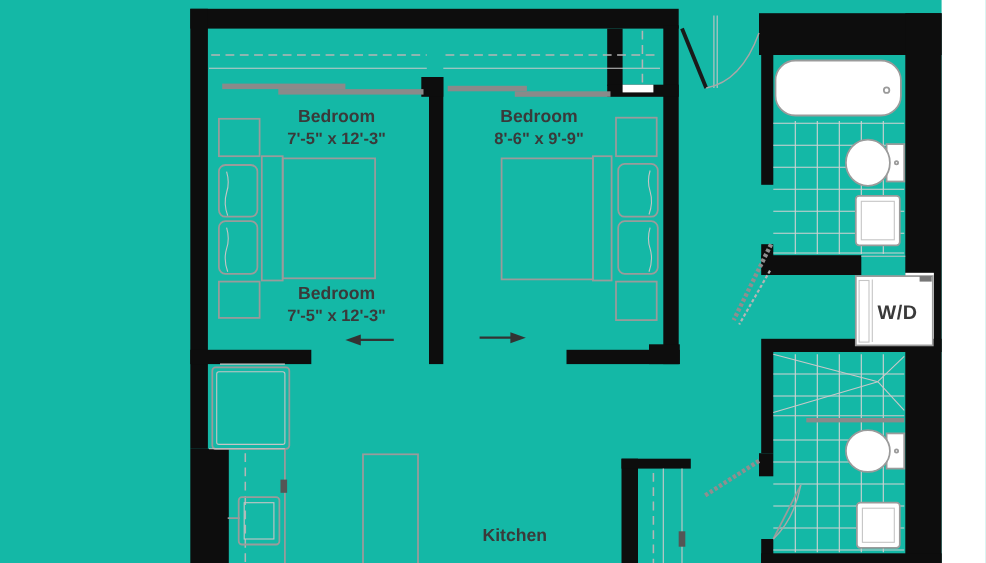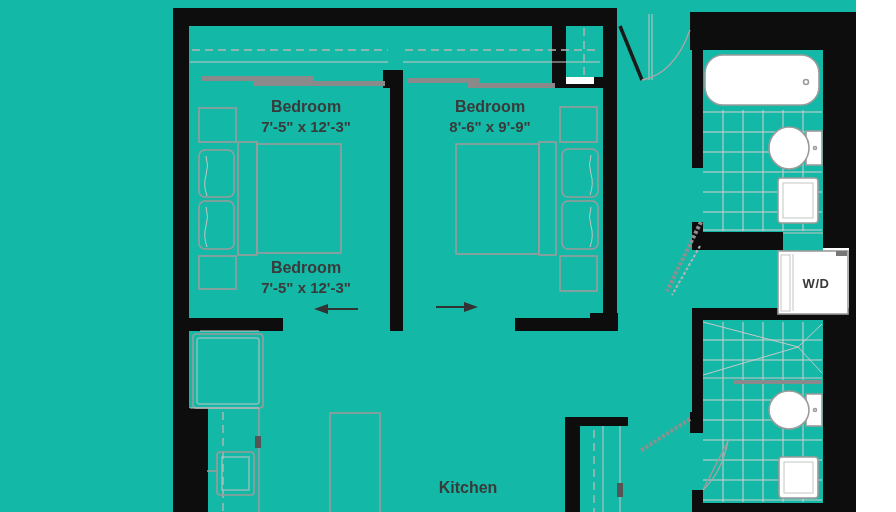--- a/index.html
+++ b/index.html
@@ -21,21 +21,21 @@
   .leafhatch{stroke:#8f8f8f;stroke-width:4;stroke-dasharray:3 2;fill:none;}
   .leafhatch2{stroke:#b5b5b5;stroke-width:2;stroke-dasharray:3 2;fill:none;}
   .leaf{stroke:#1a1a1a;stroke-width:3.5;fill:none;}
   .arc{stroke:#a8a8a8;stroke-width:1.3;fill:none;}
   .arrow{stroke:#333;stroke-width:2;fill:none;}
   .arrowhead{fill:#333;stroke:none;}
   .label{position:absolute;text-align:center;color:var(--text);
          font-weight:bold;font-size:16px;line-height:20px;}
   .label .dims{font-size:15px;}
   .label-living{font-size:16px;line-height:25px;}
-  .label-wd{font-size:13px;letter-spacing:.5px;}
+  .label-wd{font-size:18px;letter-spacing:.5px;}
 </style>
 </head>
 <body>
 
 <div id="stage">
 
   <svg id="plan-svg" width="896" height="512" viewBox="0 0 896 512">
 
     <g>
       <rect class="wall" x="173" y="8" width="444" height="18"></rect>

